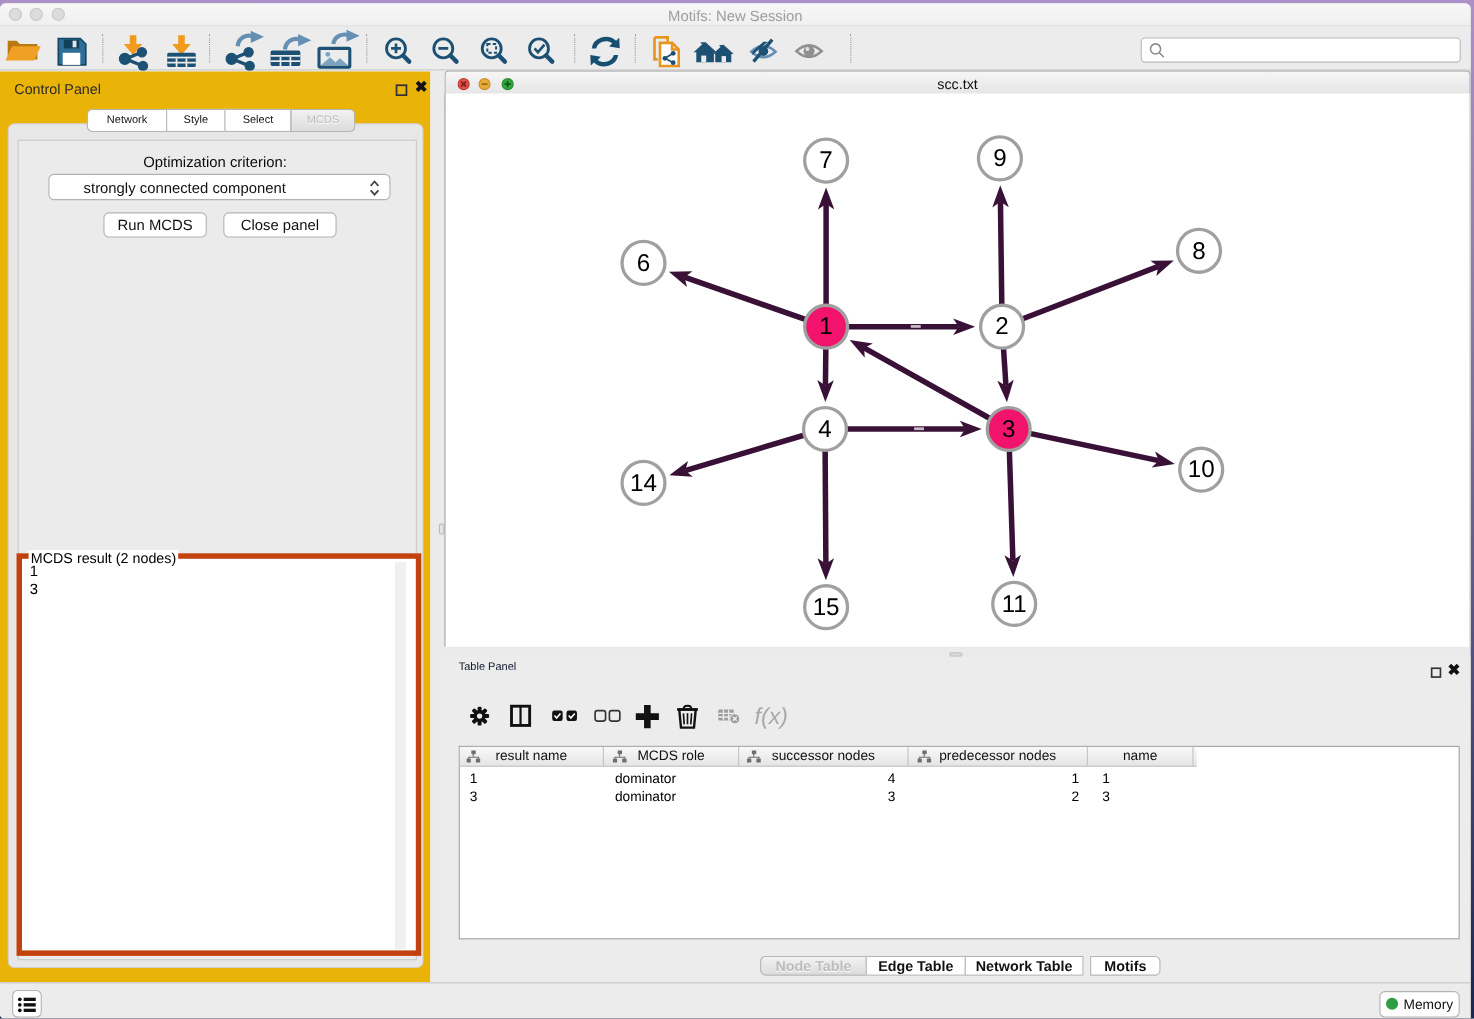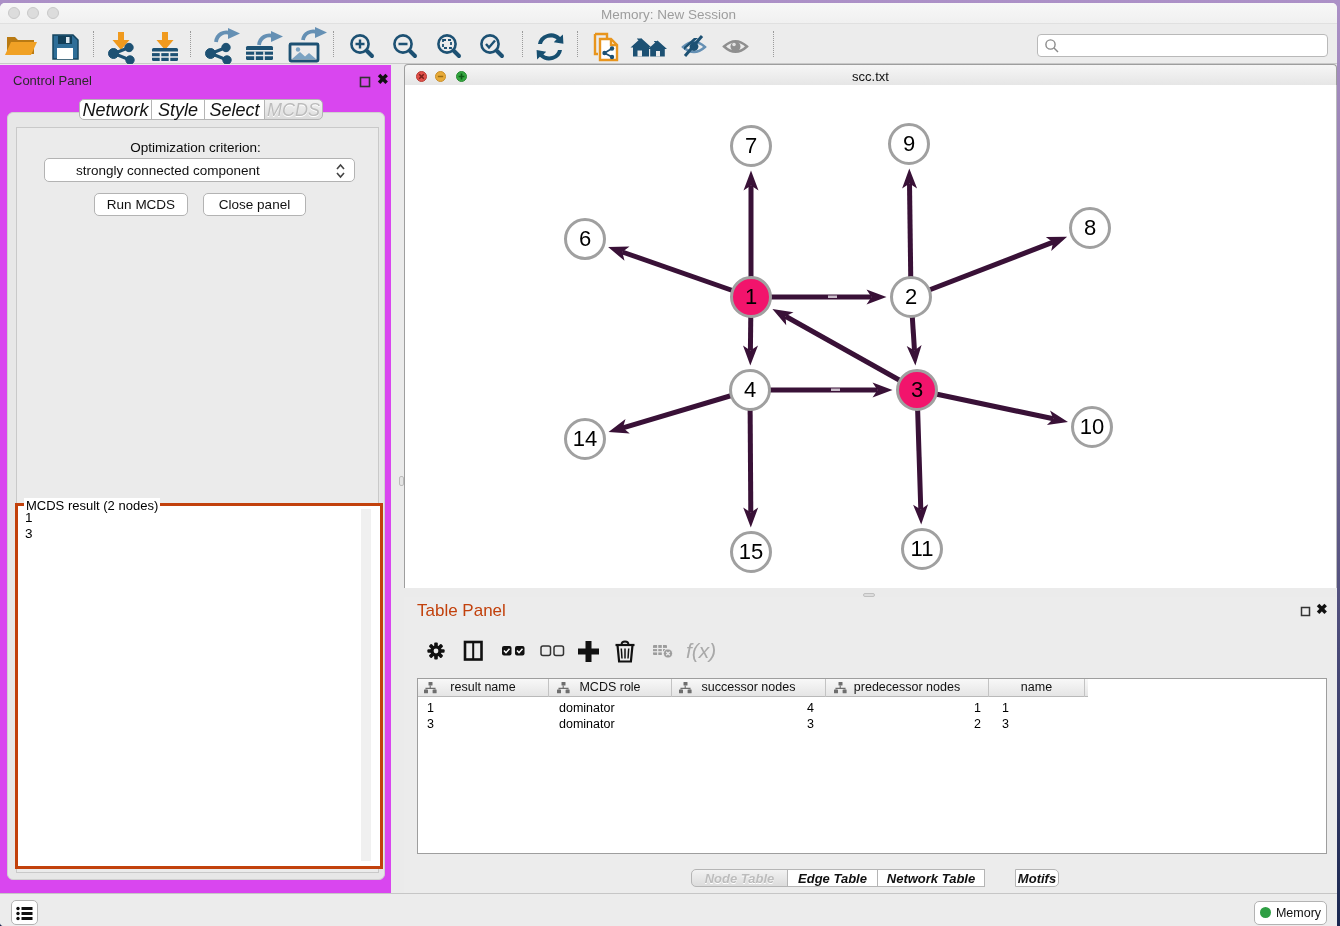--- a/index.html
+++ b/index.html
@@ -9,57 +9,57 @@
 #win { position:absolute; left:0; top:3px; width:1337px; height:923px; background:#ebebeb; border-radius:5px 5px 0 4px; overflow:hidden; }
 
 #titlebar { position:absolute; left:0; top:0; width:100%; height:20px; background:linear-gradient(#f7f7f7,#f0f0f0); }
 #titlebar .t { position:absolute; left:0; right:0; top:4px; text-align:center; font-size:13.5px; color:#9d9d9d; }
 .tl { position:absolute; top:4px; width:12px; height:12px; border-radius:50%; background:#dcdcdc; border:1px solid #c8c8c8; }
 
 #toolbar { position:absolute; left:0; top:20px; width:100%; height:41px; background:#ececec; border-bottom:1px solid #c9c9c9; border-top:1px solid #e0e0e0; }
 .sep { position:absolute; top:7px; height:26px; width:1px; border-left:1px dotted #9a9a9a; }
 #search { position:absolute; left:1037px; top:10px; width:291px; height:23px; background:#fff; border:1px solid #b9b9b9; border-radius:4px; }
 
-#cpanel { position:absolute; left:0; top:62px; width:391px; height:828px; background:#d946ef; }
+#cpanel { position:absolute; left:0; top:62px; width:391px; height:828px; background:#eab308; }
 #cpanel .hdr { position:absolute; left:13px; top:8px; font-size:13px; color:#2b2b2b; }
-.tabrow { position:absolute; font-size:18px;font-style:italic; }
+.tabrow { position:absolute; font-size:10px; }
 .tab { position:absolute; top:0; height:21px; background:#fff; border:1px solid #b5b5b5; text-align:center; line-height:20px; color:#111; }
 .tabsel { background:linear-gradient(#f2f2f2,#dcdcdc); color:#bcbcbc; text-shadow:0 1px 0 #fff; }
 #cpbody { position:absolute; left:7px; top:47px; width:378px; height:768px; background:#e7e7e7; border:1px solid #d0d0d0; border-radius:6px; }
 #cpinner { position:absolute; left:8px; top:14px; width:363px; height:746px; background:#ebebeb; border:1px solid #c9c9c9; }
 .btn { position:absolute; background:#fff; border:1px solid #b3b3b3; border-radius:5px; font-size:13.5px; color:#111; text-align:center; }
-#mcdsbox { position:absolute; left:15px; top:438px; width:368px; height:366px; background:#fff; border:3px solid #c2410c; }
+#mcdsbox { position:absolute; left:15px; top:438px; width:368px; height:366px; background:#fff; border:5px solid #c2410c; }
 #mcdsbox .legend { position:absolute; left:6px; top:-8px; background:#fff; padding:0 2px; font-size:13px; color:#000; }
 
 #netwin { position:absolute; left:404px; top:61px; width:933px; height:528px; }
 #nettitle { position:absolute; left:0; top:0; width:100%; height:38px; background:linear-gradient(#f6f6f6,#d9d9d9); border:1px solid #9e9e9e; border-bottom:1px solid #8e8e8e; border-radius:4px 4px 0 0; }
 #netcanvas { position:absolute; left:0; top:21px; width:933px; height:503px; background:#fff; border-left:1px solid #9e9e9e; border-right:1px solid #bbb; }
 .lite { width:11px; height:11px; border-radius:50%; position:absolute; top:6px; }
 
 #tpanel { position:absolute; left:404px; top:594px; width:933px; height:296px; background:#ececec; }
-#tpanel .hdr { position:absolute; left:13px; top:4px; font-size:17px; color:#c2410c; }
+#tpanel .hdr { position:absolute; left:13px; top:4px; font-size:10px; color:#0f172a; }
 #ttable { position:absolute; left:13px; top:81px; width:910px; height:176px; background:#fff; border:1px solid #9e9e9e; }
 #thead { position:absolute; left:0; top:0; width:670px; height:18px; background:linear-gradient(#f8f8f8,#e5e5e5); border-bottom:1px solid #b9b9b9; font-size:12.5px; color:#111; }
 .thc { position:absolute; top:0; height:18px; border-right:1px solid #c3c3c3; text-align:center; line-height:17px; }
 .trow { position:absolute; font-size:12.5px; color:#000; height:16px; line-height:16px; }
 .hico { position:absolute; top:3px; }
 .t2 { height:18px; line-height:17px; }
 
 #statusbar { position:absolute; left:0; top:890px; width:1337px; height:33px; background:#ececec; border-top:1px solid #c6c6c6; }
 .close-x { font-weight:bold; font-size:14px; color:#111; }
 svg text { font-family:"Liberation Sans", sans-serif; }
 </style>
 </head>
 <body>
 <div id="win">
   <div id="titlebar">
     <div class="tl" style="left:8px;"></div>
     <div class="tl" style="left:27px;"></div>
     <div class="tl" style="left:47px;"></div>
-    <div class="t">Memory: New Session</div>
+    <div class="t">Motifs: New Session</div>
   </div>
   <div id="toolbar">
     <svg width="800" height="40" viewBox="0 0 800 40" style="position:absolute;left:0;top:0;">
 
       <g>
           <path d="M7 13 l8 0 l3 3 l16 0 l0 14 l-27 0 z" fill="#b97a13"></path>
          <path d="M11 18 L37 18 L31 31 L5 31 Z" fill="#f0a125"></path>
         </g>
 
       <g>
@@ -442,21 +442,21 @@
       <div class="trow" style="left:9px;top:37px;">3</div>
       <div class="trow" style="left:141px;top:37px;">dominator</div>
       <div class="trow" style="left:254px;top:37px;width:142px;text-align:right;">3</div>
       <div class="trow" style="left:408px;top:37px;width:155px;text-align:right;">2</div>
       <div class="trow" style="left:584px;top:37px;">3</div>
     </div>
     <div class="tabrow" style="left:287px;top:272px;height:18px;font-size:13px;font-weight:600;">
       <div class="tab t2 tabsel" style="left:0;width:97px;border-radius:5px 0 0 5px;">Node Table</div>
       <div class="tab t2" style="left:96px;width:91px;">Edge Table</div>
       <div class="tab t2" style="left:186px;width:108px;">Network Table</div>
-      <div class="tab t2" style="left:300px;width:44px;border-radius:0 5px 5px 0;margin-left:24px;">Motifs</div>
+      <div class="tab t2" style="left:300px;width:64px;border-radius:0 5px 5px 0;">Motifs</div>
     </div>
   </div>
   <div id="statusbar">
     <div class="btn" style="left:11px;top:6px;width:27px;height:25px;"><svg width="17" height="15" style="margin-top:5px;" viewBox="0 0 17 15">
           <g fill="#111">
             <circle cx="2" cy="2.5" r="1.7"></circle>
             <circle cx="2" cy="7.5" r="1.7"></circle>
             <circle cx="2" cy="12.5" r="1.7"></circle>
             <rect x="5.5" y="1" width="11" height="3"></rect>
             <rect x="5.5" y="6" width="11" height="3"></rect>

